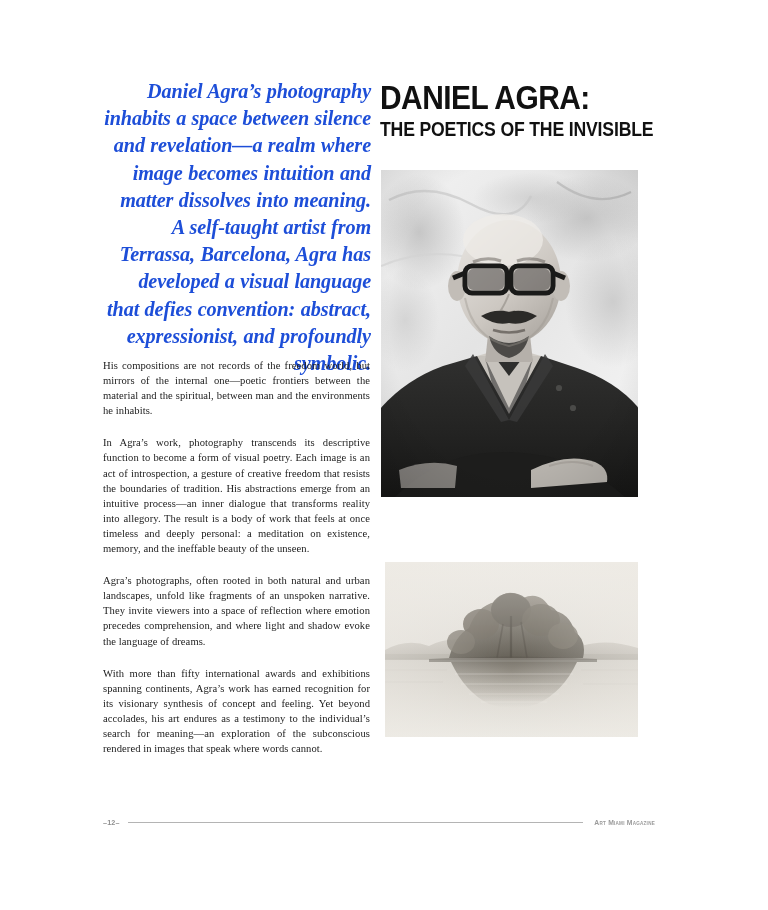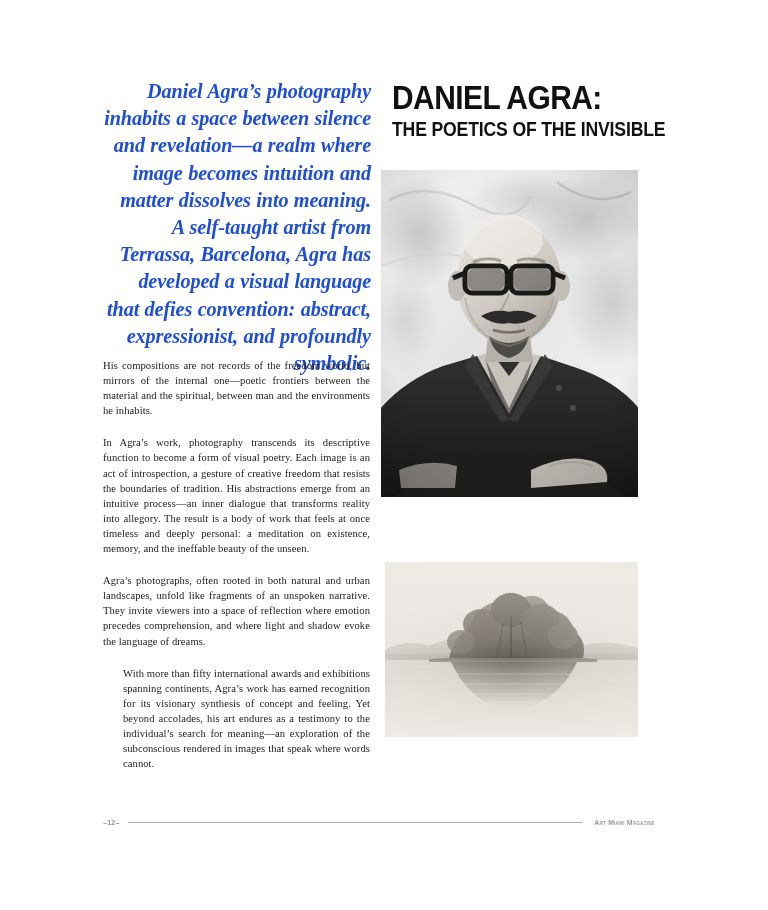--- a/index.html
+++ b/index.html
@@ -35,21 +35,21 @@
     font-size: 20.2px;
     line-height: 27.2px;
     color: #1d4ed8;
     letter-spacing: -0.1px;
     word-spacing: 0.5px;
   }
 
   
   .headline-block {
     position: absolute;
-    left: 392px;
+    left: 380px;
     top: 80px;
     width: 270px;
   }
   .headline-main {
     font-family: "Liberation Sans Narrow", "Liberation Sans", sans-serif;
     font-weight: 700;
     font-size: 34px;
     line-height: 34px;
     letter-spacing: -0.6px;
     color: #111111;
@@ -81,21 +81,21 @@
     margin: 0 0 17px 0;
     text-align: justify;
     font-family: "Liberation Serif", serif;
     font-size: 10.6px;
     line-height: 15.1px;
     color: #1b1b1b;
     letter-spacing: 0.06px;
     -webkit-hyphens: none;
     hyphens: none;
   }
-  .body-col p:last-child { margin-bottom: 0; margin-left: 20px; }
+  .body-col p:last-child { margin-bottom: 0; }
 
   
   .photo {
     position: absolute;
     overflow: hidden;
     background: #d8d8d8;
   }
   .photo svg { display: block; width: 100%; height: 100%; }
 
   .photo-portrait {

